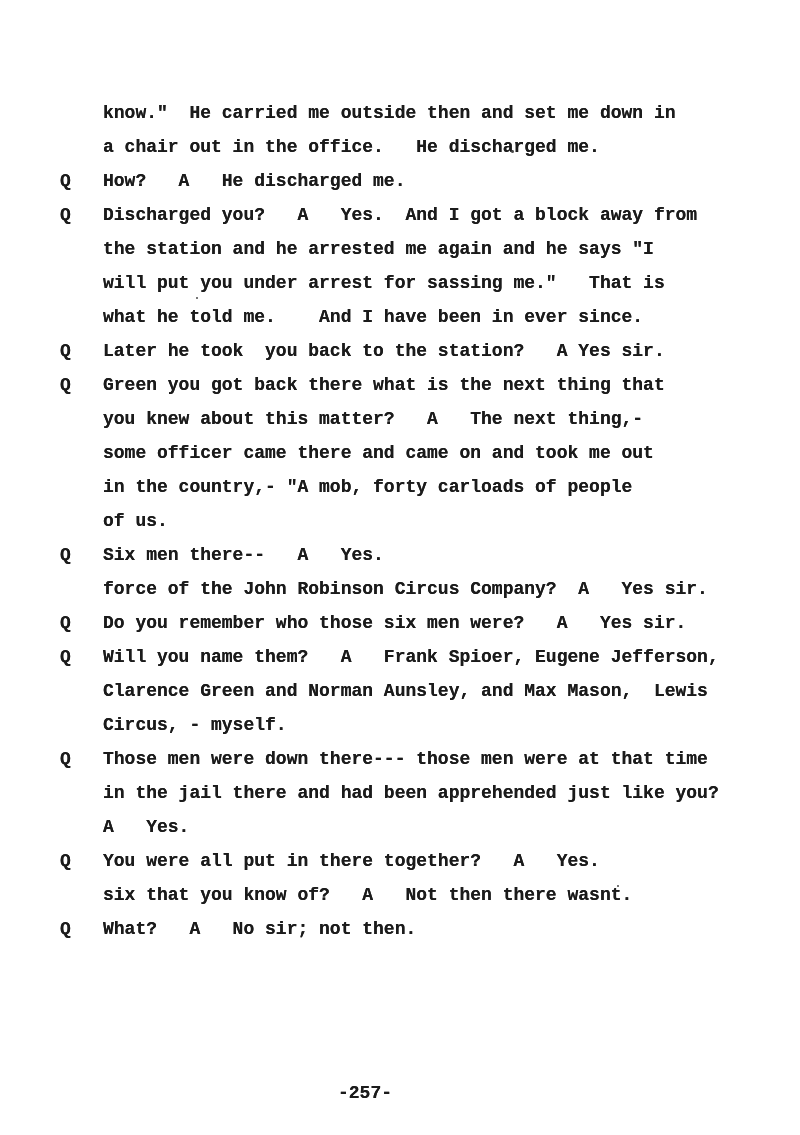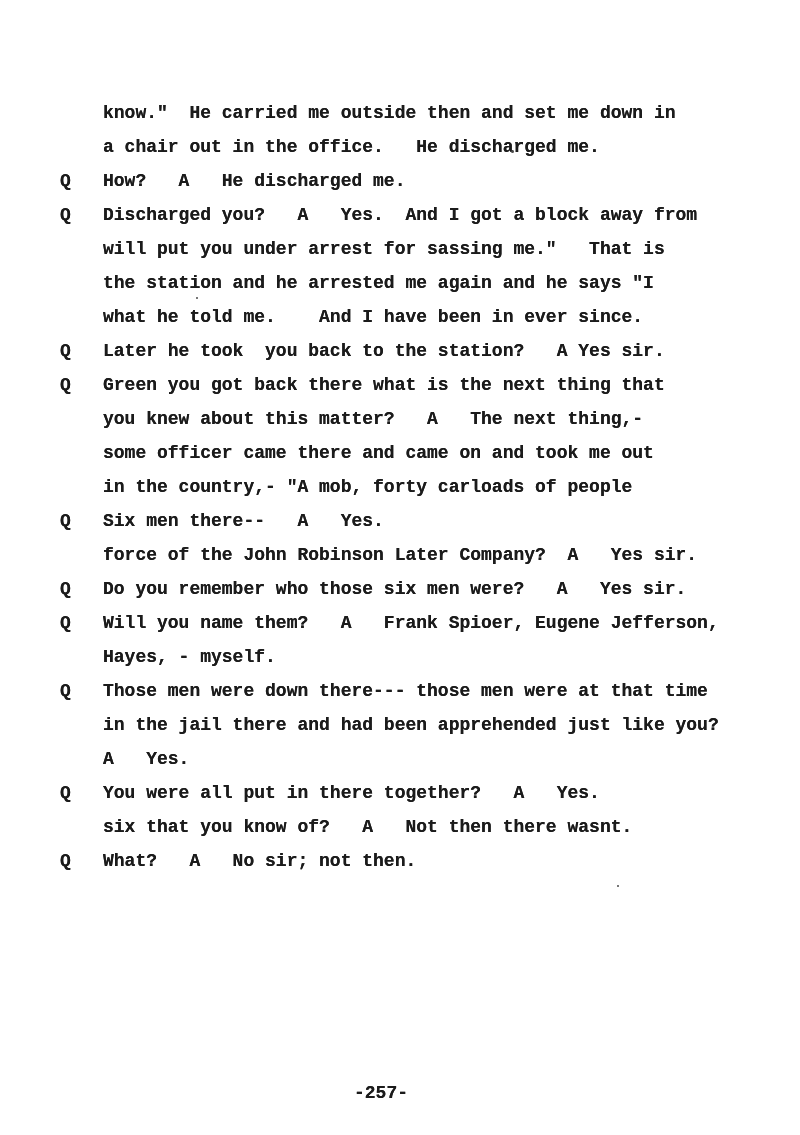--- a/index.html
+++ b/index.html
@@ -35,21 +35,21 @@
     width: 43px;
     margin-left: 60px;
     white-space: pre;
   }
   .ltext {
     white-space: pre;
   }
   .page-number {
     position: absolute;
     top: 1082px;
-    left: 354px;
+    left: 338px;
     font-size: 18px;
     line-height: 22px;
     white-space: pre;
     text-shadow: 0 0 0.5px #2a2a2a;
   }
   .speck {
     position: absolute;
     width: 3px;
     height: 3px;
     border-radius: 50%;
@@ -59,33 +59,35 @@
 </head>
 <body>
 
 <div class="sheet">
 
   <div class="lines">
       <div class="line"><span class="qcol"></span><span class="ltext">know."  He carried me outside then and set me down in</span></div>
       <div class="line"><span class="qcol"></span><span class="ltext">a chair out in the office.   He discharged me.</span></div>
       <div class="line"><span class="qcol">Q</span><span class="ltext">How?   A   He discharged me.</span></div>
       <div class="line"><span class="qcol">Q</span><span class="ltext">Discharged you?   A   Yes.  And I got a block away from</span></div>
+      <div class="line"><span class="qcol"></span><span class="ltext">the station and he arrested me again and he says "I</span></div>
       <div class="line"><span class="qcol"></span><span class="ltext">will put you under arrest for sassing me."   That is</span></div>
-      <div class="line"><span class="qcol"></span><span class="ltext">the station and he arrested me again and he says "I</span></div>
       <div class="line"><span class="qcol"></span><span class="ltext">what he told me.    And I have been in ever since.</span></div>
       <div class="line"><span class="qcol">Q</span><span class="ltext">Later he took  you back to the station?   A Yes sir.</span></div>
       <div class="line"><span class="qcol">Q</span><span class="ltext">Green you got back there what is the next thing that</span></div>
       <div class="line"><span class="qcol"></span><span class="ltext">you knew about this matter?   A   The next thing,-</span></div>
       <div class="line"><span class="qcol"></span><span class="ltext">some officer came there and came on and took me out</span></div>
       <div class="line"><span class="qcol"></span><span class="ltext">in the country,- "A mob, forty carloads of people</span></div>
+      <div class="line"><span class="qcol"></span><span class="ltext">of us.</span></div>
       <div class="line"><span class="qcol">Q</span><span class="ltext">Six men there--   A   Yes.</span></div>
-      <div class="line"><span class="qcol"></span><span class="ltext">force of the John Robinson Later Company?  A   Yes sir.</span></div>
+      <div class="line"><span class="qcol"></span><span class="ltext">force of the John Robinson Circus Company?  A   Yes sir.</span></div>
       <div class="line"><span class="qcol">Q</span><span class="ltext">Do you remember who those six men were?   A   Yes sir.</span></div>
       <div class="line"><span class="qcol">Q</span><span class="ltext">Will you name them?   A   Frank Spioer, Eugene Jefferson,</span></div>
-      <div class="line"><span class="qcol"></span><span class="ltext">Hayes, - myself.</span></div>
+      <div class="line"><span class="qcol"></span><span class="ltext">Clarence Green and Norman Aunsley, and Max Mason,  Lewis</span></div>
+      <div class="line"><span class="qcol"></span><span class="ltext">Circus, - myself.</span></div>
       <div class="line"><span class="qcol">Q</span><span class="ltext">Those men were down there--- those men were at that time</span></div>
       <div class="line"><span class="qcol"></span><span class="ltext">in the jail there and had been apprehended just like you?</span></div>
       <div class="line"><span class="qcol"></span><span class="ltext">A   Yes.</span></div>
       <div class="line"><span class="qcol">Q</span><span class="ltext">You were all put in there together?   A   Yes.</span></div>
       <div class="line"><span class="qcol"></span><span class="ltext">six that you know of?   A   Not then there wasnt.</span></div>
       <div class="line"><span class="qcol">Q</span><span class="ltext">What?   A   No sir; not then.</span></div>
     </div>
 
   <div class="page-number">-257-</div>
 

